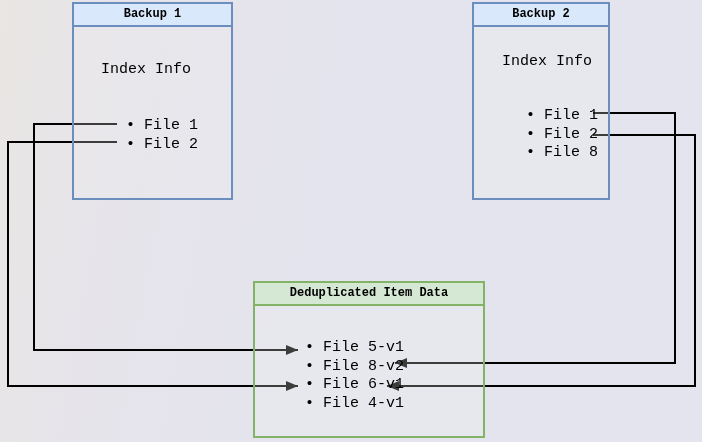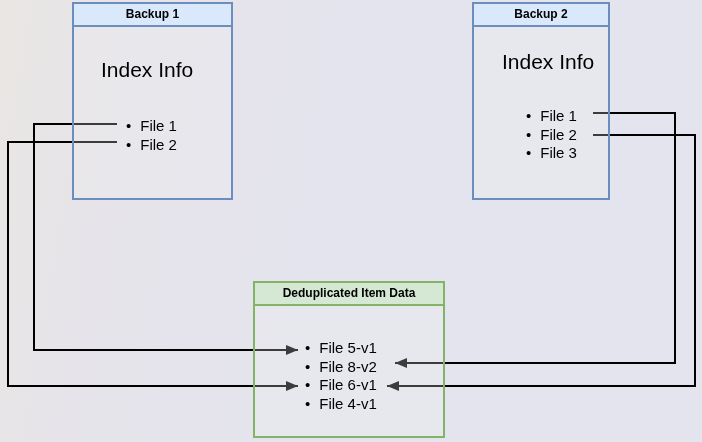--- a/index.html
+++ b/index.html
@@ -4,44 +4,44 @@
 <style>
   :root{
     --blue-border:#6c8ebf; --blue-fill:#dae8fc;
     --green-border:#82b366; --green-fill:#d5e8d4;
     --line:#000000;
   }
   html,body{margin:0;padding:0;}
   .canvas{
     position:relative; width:702px; height:442px; overflow:hidden;
     background:linear-gradient(100deg,#e9e6e3 0%,#e6e4ea 18%,#e4e4ee 45%,#e4e4ee 100%);
-    font-family:Liberation Sans, sans-serif; color:#000;
+    font-family:Liberation Mono, monospace; color:#000;
   }
   #connector-layer{position:absolute; left:0; top:0; width:702px; height:442px; pointer-events:none;}
   .box{position:absolute; border:2px solid; box-sizing:border-box; background:rgba(240,238,238,0.25);}
   .box.blue{border-color:var(--blue-border);}
   .box.green{border-color:var(--green-border);}
   .box-header{
     height:21px; line-height:21px; text-align:center;
     font-weight:bold; font-size:12px; border-bottom:2px solid;
   }
   .blue .box-header{background:var(--blue-fill); border-color:var(--blue-border);}
   .green .box-header{background:var(--green-fill); border-color:var(--green-border);}
-  .heading{position:absolute; font-size:21px; line-height:16px; white-space:nowrap;}
+  .heading{position:absolute; font-size:15px; line-height:16px; white-space:nowrap;}
   ul.file-list{position:absolute; margin:0; padding:0; list-style:none; font-size:15px;}
   li.file-item{height:18.5px; line-height:18.5px; white-space:nowrap;}
   li.file-item::before{content:"\2022"; margin-right:9px;}
   
   #box-backup1{left:72px; top:2px; width:161px; height:198px;}
   #box-backup1 .heading{left:27px; top:58px;}
   #box-backup1 .file-list{left:52px; top:113px;}
   #box-backup2{left:472px; top:2px; width:138px; height:198px;}
   #box-backup2 .heading{left:28px; top:50px;}
   #box-backup2 .file-list{left:52px; top:103px;}
-  #box-dedup{left:253px; top:281px; width:192px; height:157px;}
+  #box-dedup{left:253px; top:281px; width:232px; height:157px;}
   #box-dedup .file-list{left:50px; top:56px;}
 </style>
 </head>
 <body>
 
 <div class="canvas">
 
   <svg id="connector-layer" viewBox="0 0 702 442" xmlns="http://www.w3.org/2000/svg">
     <defs>
       <marker id="arrowhead" markerUnits="userSpaceOnUse" markerWidth="14" markerHeight="12" refX="13" refY="6" orient="auto">
@@ -62,21 +62,21 @@
         <li class="file-item">File 2</li>
       </ul>
   </div>
 
   <div class="box blue" id="box-backup2">
     <div class="box-header">Backup 2</div>
     <div class="heading">Index Info</div>
     <ul class="file-list">
         <li class="file-item">File 1</li>
         <li class="file-item">File 2</li>
-        <li class="file-item">File 3</li>
+        <li class="file-item">File 8</li>
       </ul>
   </div>
 
   <div class="box green" id="box-dedup">
     <div class="box-header">Deduplicated Item Data</div>
     <ul class="file-list">
         <li class="file-item">File 5-v1</li>
         <li class="file-item">File 8-v2</li>
         <li class="file-item">File 6-v1</li>
         <li class="file-item">File 4-v1</li>

